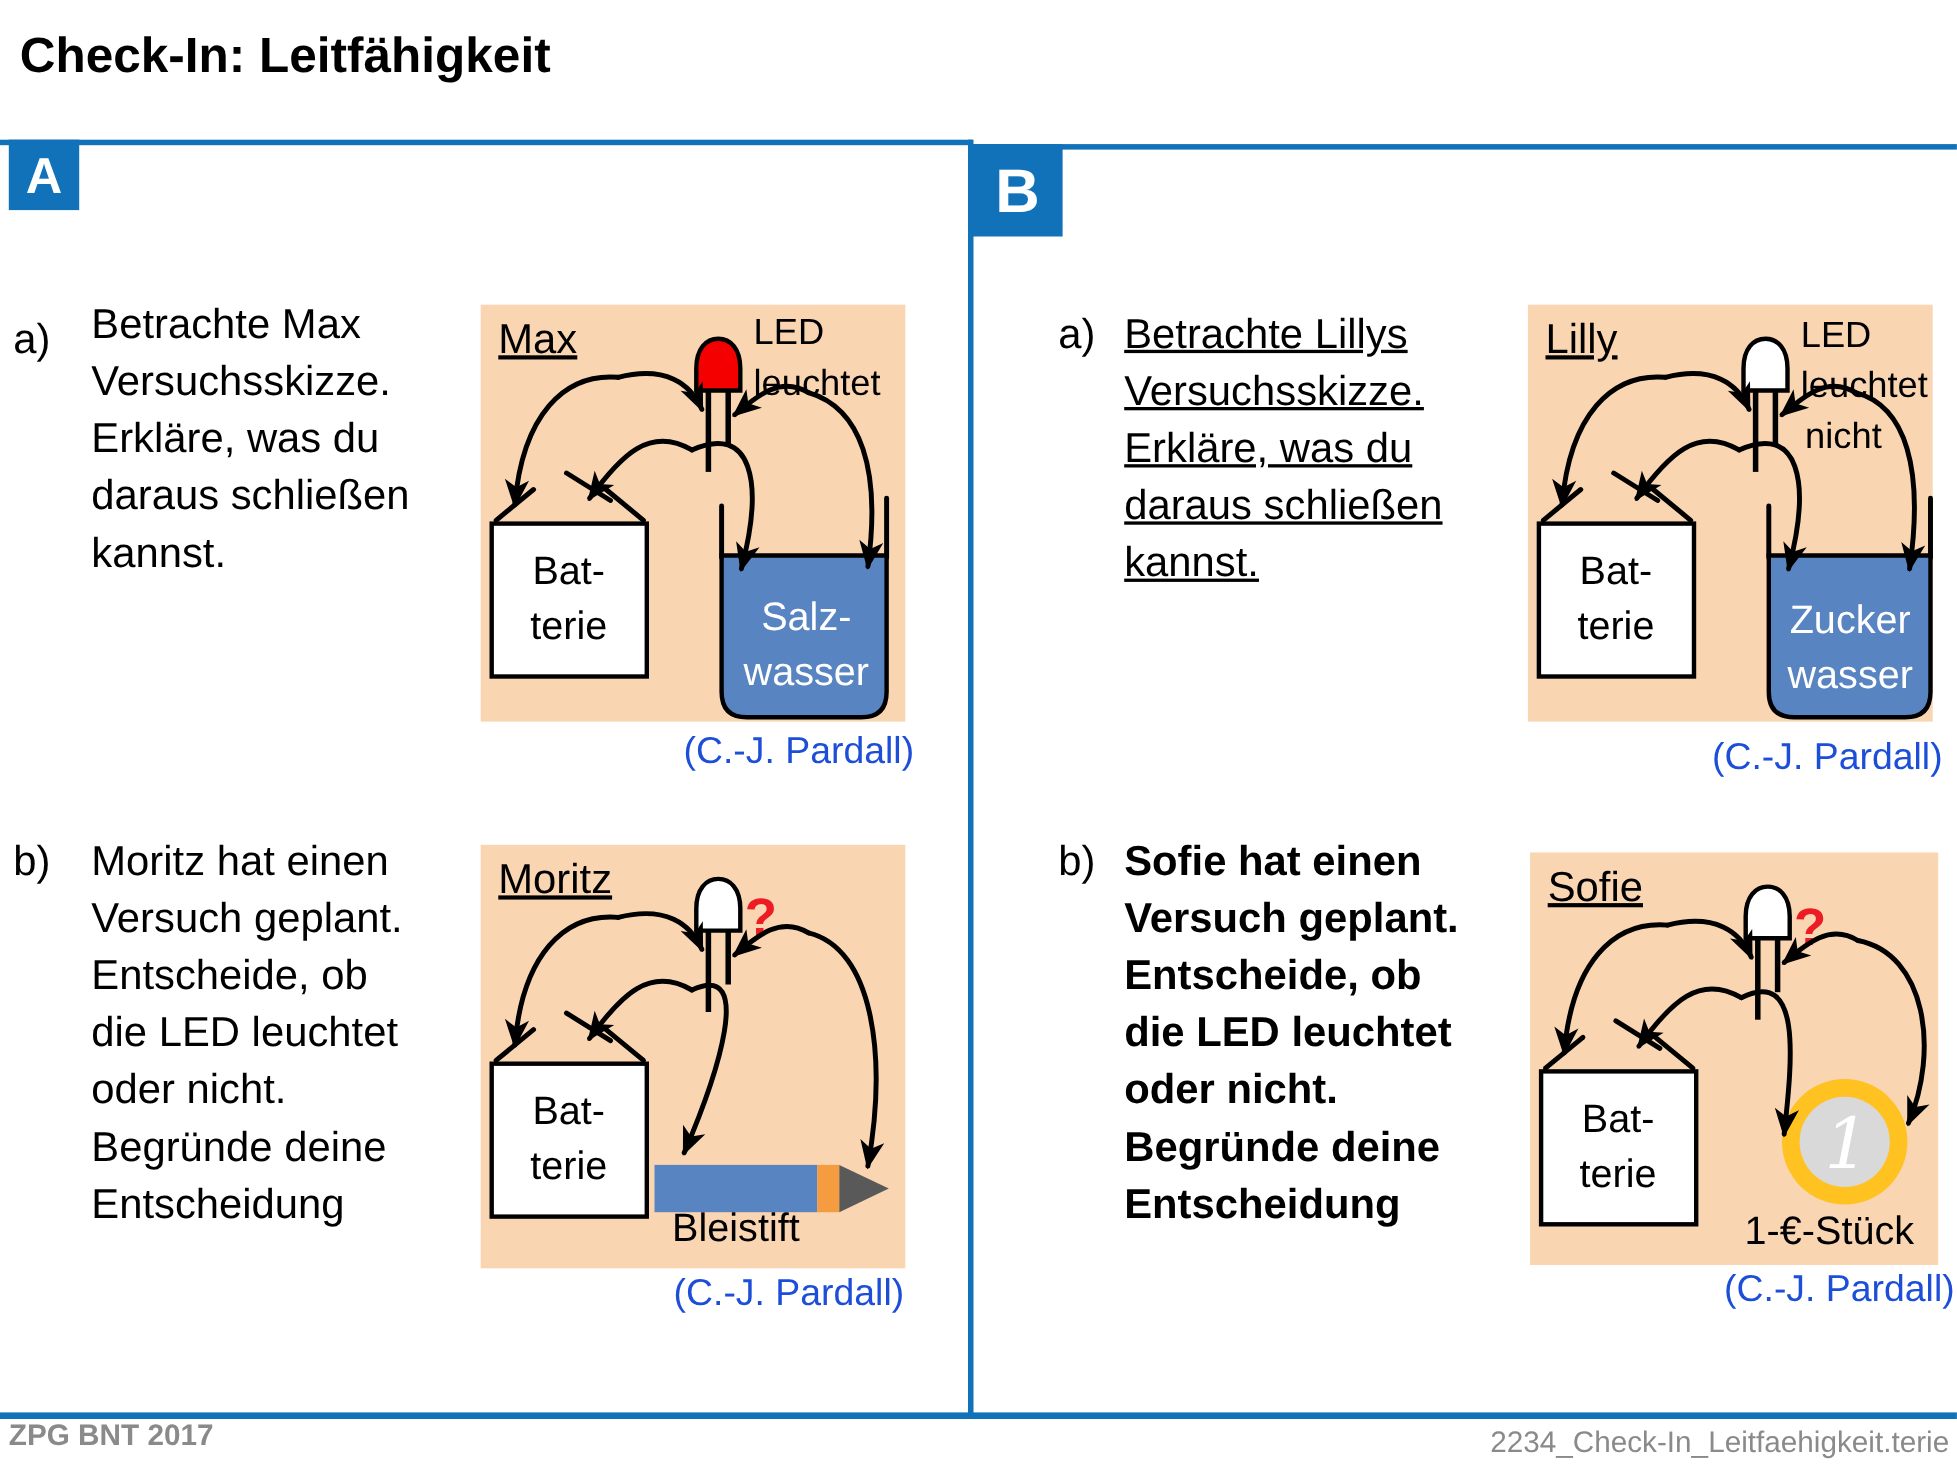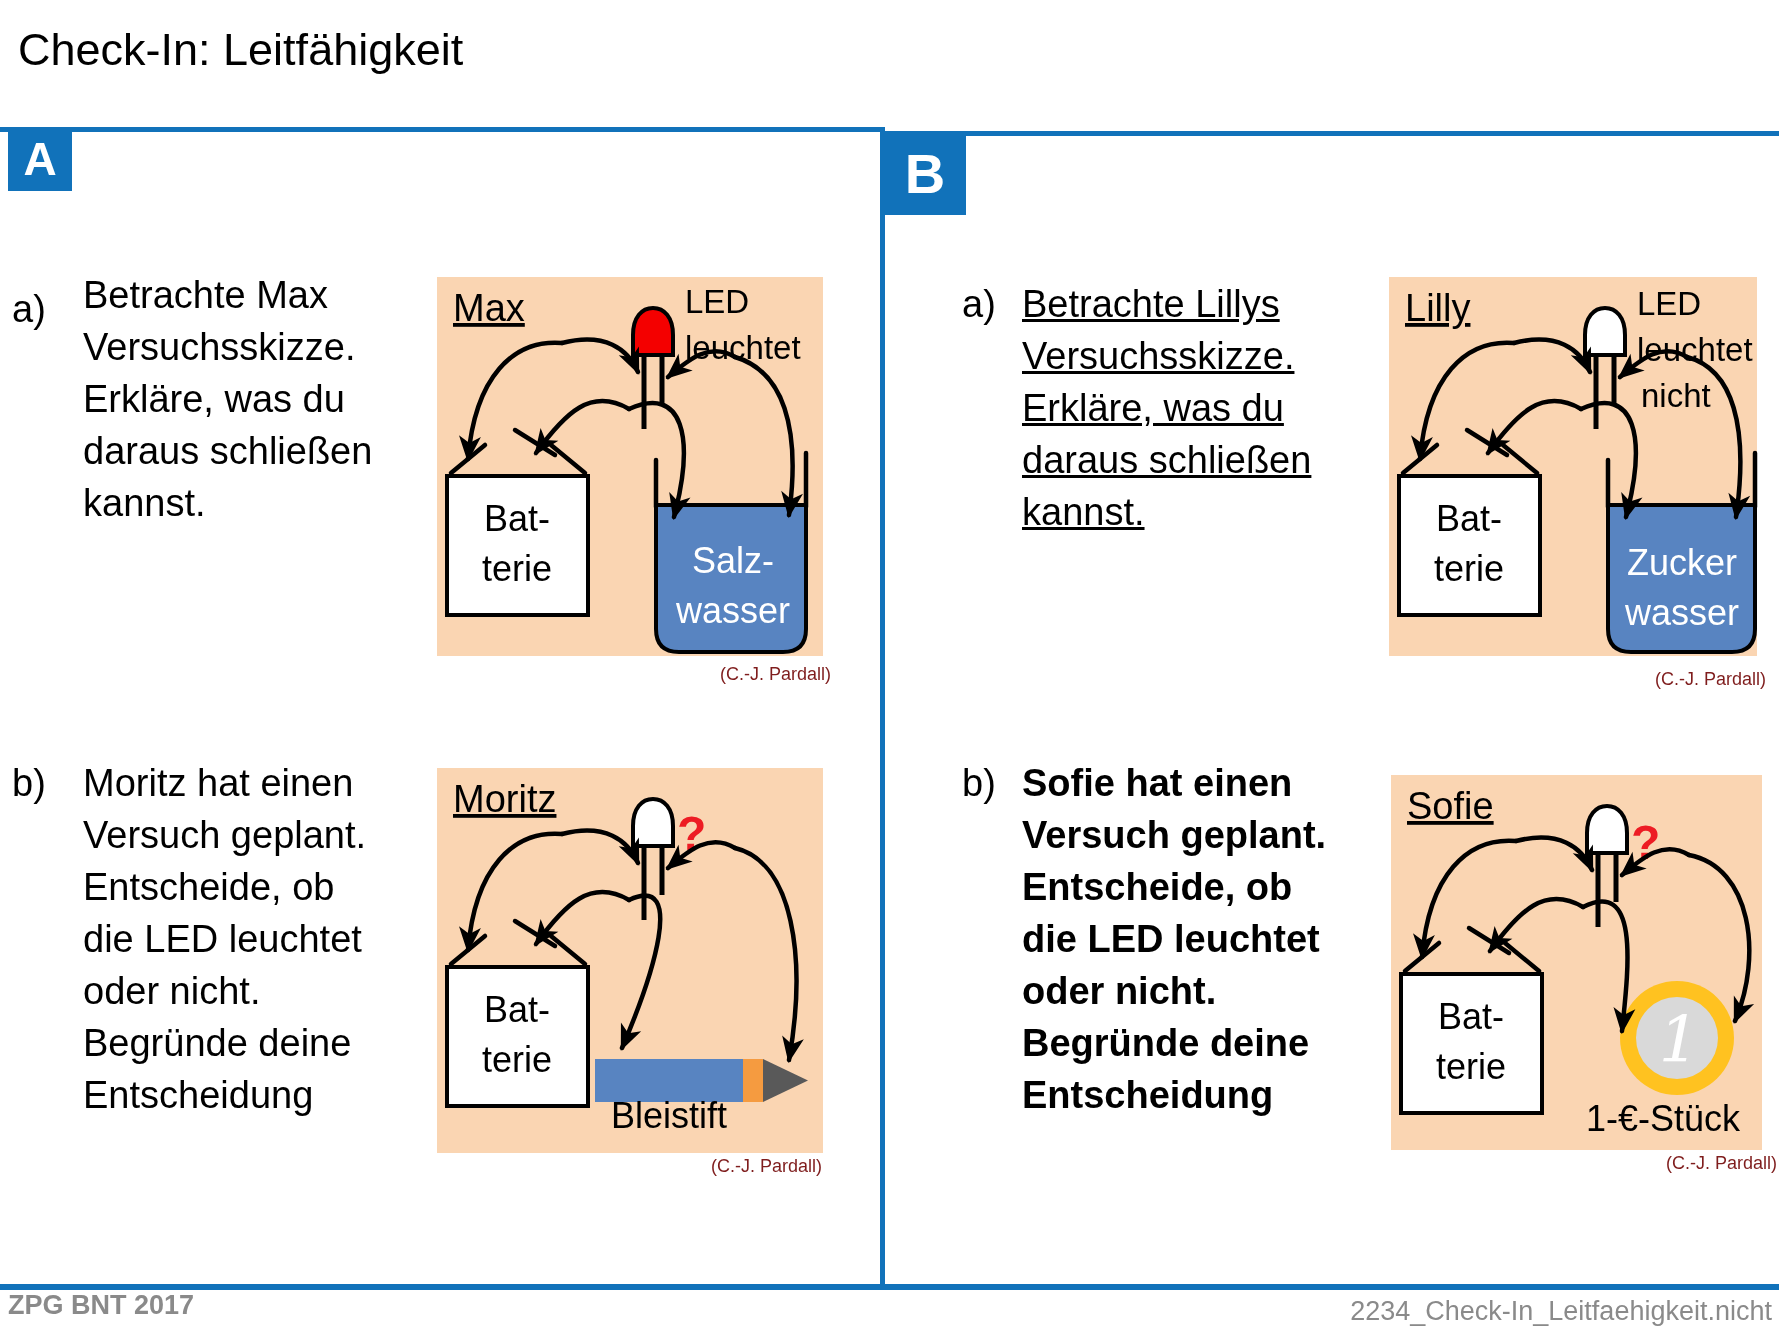--- a/index.html
+++ b/index.html
@@ -1,18 +1,18 @@
 <!DOCTYPE html>
 <html><head>
 <meta charset="utf-8">
 <style>
   html,body{margin:0;padding:0;background:#fff;}
   #slide{position:relative;width:1779px;height:1331px;background:#fff;overflow:hidden;
          font-family:"Liberation Sans",sans-serif;color:#000;}
-  .abs{position:absolute;}
+  .abs{position:absolute;font-weight:bold;}
   #page-title{left:18px;top:24px;font-size:45px;}
   .hline{background:#1172BA;position:absolute;}
   .badge{position:absolute;background:#1172BA;color:#fff;font-weight:bold;
          display:flex;align-items:center;justify-content:center;}
   #badge-a{left:8px;top:127px;width:64px;height:64px;font-size:46px;}
   #badge-b{left:884px;top:131px;width:82px;height:84px;font-size:56px;}
   .task-marker{position:absolute;font-size:38px;line-height:52px;}
   .task-text{position:absolute;font-size:38px;line-height:52px;white-space:pre-line;}
   svg.figure{position:absolute;overflow:visible;}
   .figbg{fill:#FAD5B2;}
@@ -28,21 +28,21 @@
   .leg{stroke:#000;stroke-width:5;fill:none;}
   .led-red{fill:#F40000;stroke:#000;stroke-width:4;}
   .led-white{fill:#fff;stroke:#000;stroke-width:4;}
   .pencil-body{fill:#5884C1;}
   .pencil-collar{fill:#F59B40;}
   .pencil-tip{fill:#595959;}
   .coin-ring{fill:#FFC220;}
   .coin-center{fill:#D9D9D9;}
   .coin-digit{font-family:"DejaVu Serif",serif;font-style:italic;font-size:64px;fill:#fff;text-anchor:middle;}
   .objlabel{font-size:36px;fill:#000;text-anchor:middle;}
-  .credit{position:absolute;font-size:18px;color:#7f1d1d;}
+  .credit{position:absolute;font-size:34px;color:#1d4ed8;}
   .footer-text{position:absolute;font-size:27px;color:#8A8A8A;}
 </style>
 </head>
 <body>
 
 <div id="slide">
 
   <svg width="0" height="0" style="position:absolute">
     <defs>
       <marker id="arr" markerUnits="userSpaceOnUse" markerWidth="30" markerHeight="26" refX="24" refY="13" orient="auto">
@@ -194,15 +194,15 @@
     <path class="wire arr" d="M125,66 C76,62 38,100 31,182"></path>
     <path class="wire arr" d="M125,66 C168,55 191,72 201,95"></path>
     <path class="wire arr" d="M192,132 C154,110 128,136 99,176"></path>
     <path class="wire arr" d="M192,132 C248,104 238,190 231,256"></path>
     <path class="wire arr" d="M298,80 C272,64 250,84 231,100"></path>
     <path class="wire arr" d="M298,80 C360,92 372,180 344,246"></path>
   </svg>
   <div class="credit" style="right:2px;top:1153px;">(C.-J. Pardall)</div>
 
   <div class="footer-text" style="left:8px;top:1290px;font-weight:bold;">ZPG BNT 2017</div>
-  <div class="footer-text" style="right:7px;top:1296px;">2234_Check-In_Leitfaehigkeit.nicht</div>
+  <div class="footer-text" style="right:7px;top:1296px;">2234_Check-In_Leitfaehigkeit.terie</div>
 
 </div>
 
 </body></html>

